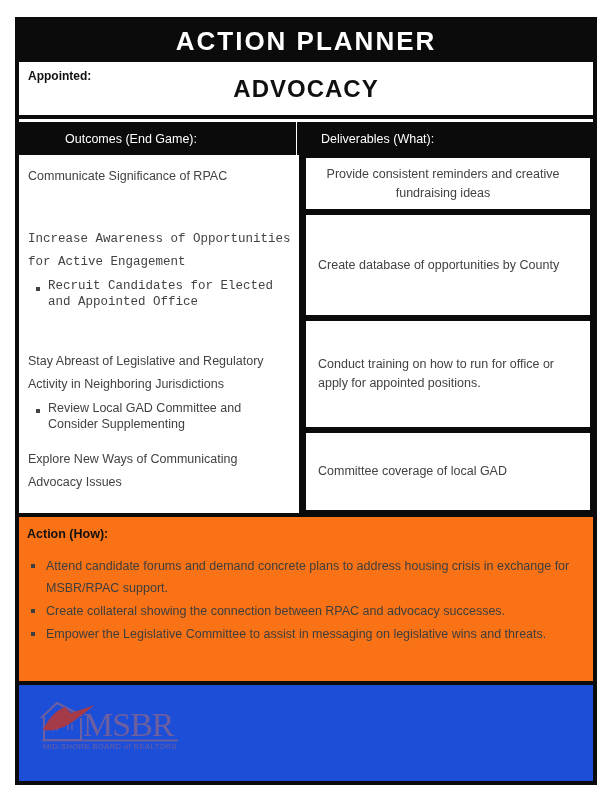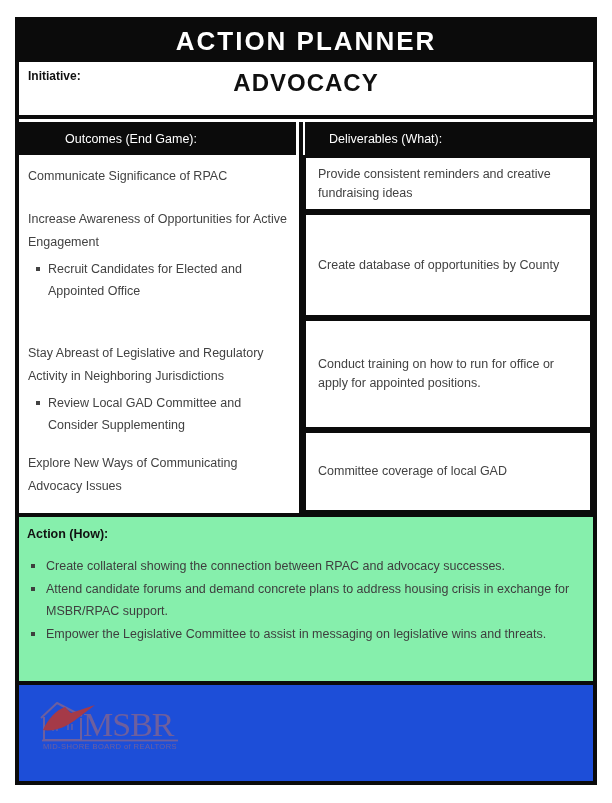--- a/index.html
+++ b/index.html
@@ -21,66 +21,66 @@
   }
   
   .initiative-row{
     flex:0 0 57px;height:57px;box-sizing:border-box;
     border-bottom:4px solid #0b0b0b;position:relative;background:#fff;
   }
   .initiative-label{
     position:absolute;left:9px;top:7px;font-size:12px;font-weight:bold;color:#111;
   }
   .initiative-value{
-    text-align:center;margin-top:7px;font-size:24px;font-weight:bold;
+    text-align:center;margin-top:13px;font-size:24px;font-weight:bold;
     letter-spacing:1px;color:#101010;
   }
   .gap-strip{flex:0 0 3px;background:#fff;}
   
   .table-wrap{flex:0 0 391px;position:relative;}
   .col-divider{position:absolute;left:280px;top:0;width:4px;height:100%;background:#0b0b0b;}
   .header-row{height:33px;position:relative;}
   .hcell{
     position:absolute;top:0;height:33px;background:#0b0b0b;color:#fff;
     font-weight:normal;font-size:12.5px;display:flex;align-items:center;box-sizing:border-box;
   }
   .hcell.left{left:0;width:277px;padding-left:46px;}
-  .hcell.right{left:286px;right:0;padding-left:24px;}
+  .hcell.right{left:278px;right:0;padding-left:24px;}
   .tbody{display:flex;height:358px;}
   .outcomes-cell{
     width:284px;box-sizing:border-box;padding:8px 12px 0 9px;
     color:#424242;font-size:12.5px;overflow:hidden;
   }
   .ogroup p{margin:0;line-height:23px;}
   .ogroup:nth-child(1){margin-top:2px;}
-  .ogroup:nth-child(2){margin-top:20px;}
+  .ogroup:nth-child(2){margin-top:40px;font-family:Liberation Mono, monospace;}
   .ogroup:nth-child(3){margin-top:40px;}
   .ogroup:nth-child(4){margin-top:16px;}
   .obullets{list-style:none;margin:4px 0 0 0;padding:0;}
-  .obullets li{position:relative;padding-left:20px;line-height:22px;}
+  .obullets li{position:relative;padding-left:20px;line-height:16px;}
   .obullets li::before{
     content:"";position:absolute;left:8px;top:9px;width:4px;height:4px;background:#424242;
   }
   .deliv-col{width:290px;display:flex;flex-direction:column;}
   .dbox{
     box-sizing:border-box;border:3px solid #0b0b0b;background:#fff;
     display:flex;align-items:center;padding-left:12px;
     color:#424242;font-size:12.5px;line-height:19px;
   }
-  .dbox:nth-child(1){height:57px;}
+  .dbox:nth-child(1){height:57px;text-align:center;}
   .dbox:nth-child(2){height:106px;}
   .dbox:nth-child(3){height:112px;}
   .dbox:nth-child(4){height:83px;}
   .dbox .dtext{max-width:250px;}
   .dbox:nth-child(3) .dtext{max-width:238px;}
   
   .action-box{
     flex:0 0 172px;box-sizing:border-box;height:172px;
     border-top:4px solid #0b0b0b;border-bottom:4px solid #0b0b0b;
-    padding:10px 10px 0 8px;background:#86efac;
+    padding:10px 10px 0 8px;background:#f97316;
   }
   .action-label{font-weight:bold;font-size:12.5px;color:#111;}
   .action-list{
     list-style:none;margin:14px 0 0 0;padding:0;
     font-size:12.5px;line-height:22px;color:#3e3e3e;
   }
   .action-list li{position:relative;padding-left:19px;margin-bottom:1px;}
   .action-list li::before{
     content:"";position:absolute;left:4px;top:9px;width:4px;height:4px;background:#3e3e3e;
   }
@@ -91,21 +91,21 @@
 </head>
 <body>
 
 <div class="sheet">
 
   <div class="title-bar">
     <span>ACTION PLANNER</span>
   </div>
 
   <div class="initiative-row">
-    <span class="initiative-label">Initiative:</span>
+    <span class="initiative-label">Appointed:</span>
     <div class="initiative-value">ADVOCACY</div>
   </div>
 
   <div class="gap-strip"></div>
 
   <div class="table-wrap">
     <div class="col-divider"></div>
     <div class="header-row">
       <div class="hcell left">
         <span>Outcomes (End Game):</span>
@@ -148,22 +148,22 @@
           <div class="dbox">
             <div class="dtext">Committee coverage of local GAD</div>
           </div>
         </div>
     </div>
   </div>
 
   <div class="action-box">
     <div class="action-label">Action (How):</div>
     <ul class="action-list" id="action-list">
+        <li>Attend candidate forums and demand concrete plans to address housing crisis in exchange for MSBR/RPAC support.</li>
         <li>Create collateral showing the connection between RPAC and advocacy successes.</li>
-        <li>Attend candidate forums and demand concrete plans to address housing crisis in exchange for MSBR/RPAC support.</li>
         <li>Empower the Legislative Committee to assist in messaging on legislative wins and threats.</li>
       </ul>
   </div>
 
   <div class="footer-box">
     <svg class="logo" width="140" height="52" viewBox="0 0 140 52">
       <path d="M1 19 L17 4 L42 17 M4 18 L4 41 L41 41 L41 19" fill="none" stroke="#6e5f9e" stroke-width="2" stroke-linejoin="round"></path>
       <path d="M13 26 V32 M17 26 V32 M28 25 V31 M32 25 V31" fill="none" stroke="#6e5f9e" stroke-width="1.3"></path>
       <path d="M3 31 C8 20 16 11 25 8 L31 14 L55 6 L34 22 C26 28 13 33 3 31 Z" fill="#a53a48"></path>
       <text x="43" y="37" font-family="Liberation Serif, serif" font-size="34" letter-spacing="-1" fill="#6e5f9e">MSBR</text>

